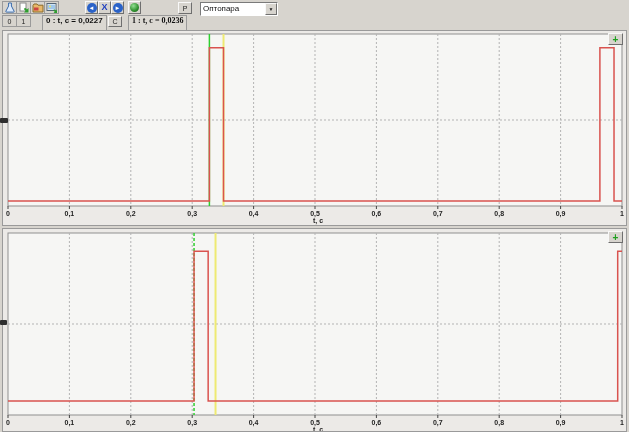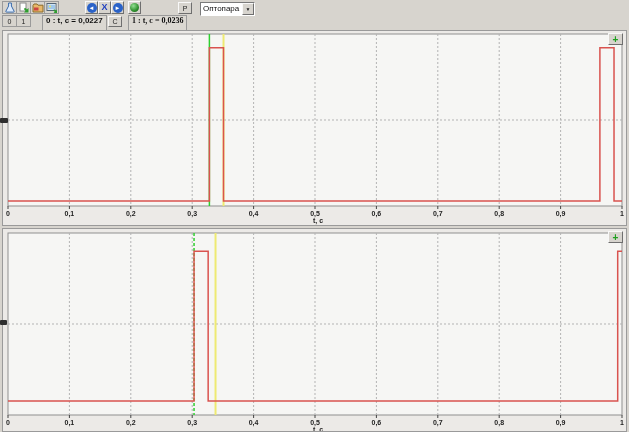--- a/index.html
+++ b/index.html
@@ -24,21 +24,21 @@
     font-family:"Liberation Sans",sans-serif;
   }
   .nav-btn{width:13px;height:13px;}
   .circ{width:10px;height:10px;border-radius:50%;background:#2a62c8;color:#fff;
     font-size:6px;line-height:10px;text-align:center;display:block;}
   .x-label{color:#1f3fc0;font-weight:bold;font-size:9px;line-height:11px;}
   .record-btn{position:absolute;left:128px;top:1px;width:13px;height:13px;}
   .orb{width:9px;height:9px;border-radius:50%;display:block;
     background:radial-gradient(circle at 38% 32%, #93e093, #2d8f2d 60%, #145314);}
   .p-btn{position:absolute;left:178px;top:2px;width:14px;height:12px;font-size:7px;color:#222;}
-  .combo{position:absolute;left:200px;top:2px;width:55px;height:14px;box-sizing:border-box;
+  .combo{position:absolute;left:200px;top:2px;width:78px;height:14px;box-sizing:border-box;
     border:1px solid;border-color:#7a7a7a #fff #fff #7a7a7a;background:#fff;display:flex;}
   .combo-value{flex:1;font-size:8px;line-height:12px;padding-left:2px;color:#111;white-space:nowrap;overflow:hidden;}
   .combo-arrow{width:12px;height:12px;font-size:5px;color:#222;}
   .toggle-group{position:absolute;left:2px;top:15px;display:flex;}
   .toggle-cell{width:15px;height:12px;box-sizing:border-box;border:1px solid #9a9a9a;margin-right:-1px;
     background:#d7d4ce;font-size:7px;color:#222;display:flex;align-items:center;justify-content:center;padding:0;}
   .measure{
     position:absolute;top:15px;height:24px;box-sizing:border-box;border:1px solid #9a9a9a;
     background:#dbd8d2;font-size:8px;font-weight:bold;line-height:10px;color:#111;
     padding:0 3px;white-space:nowrap;}

